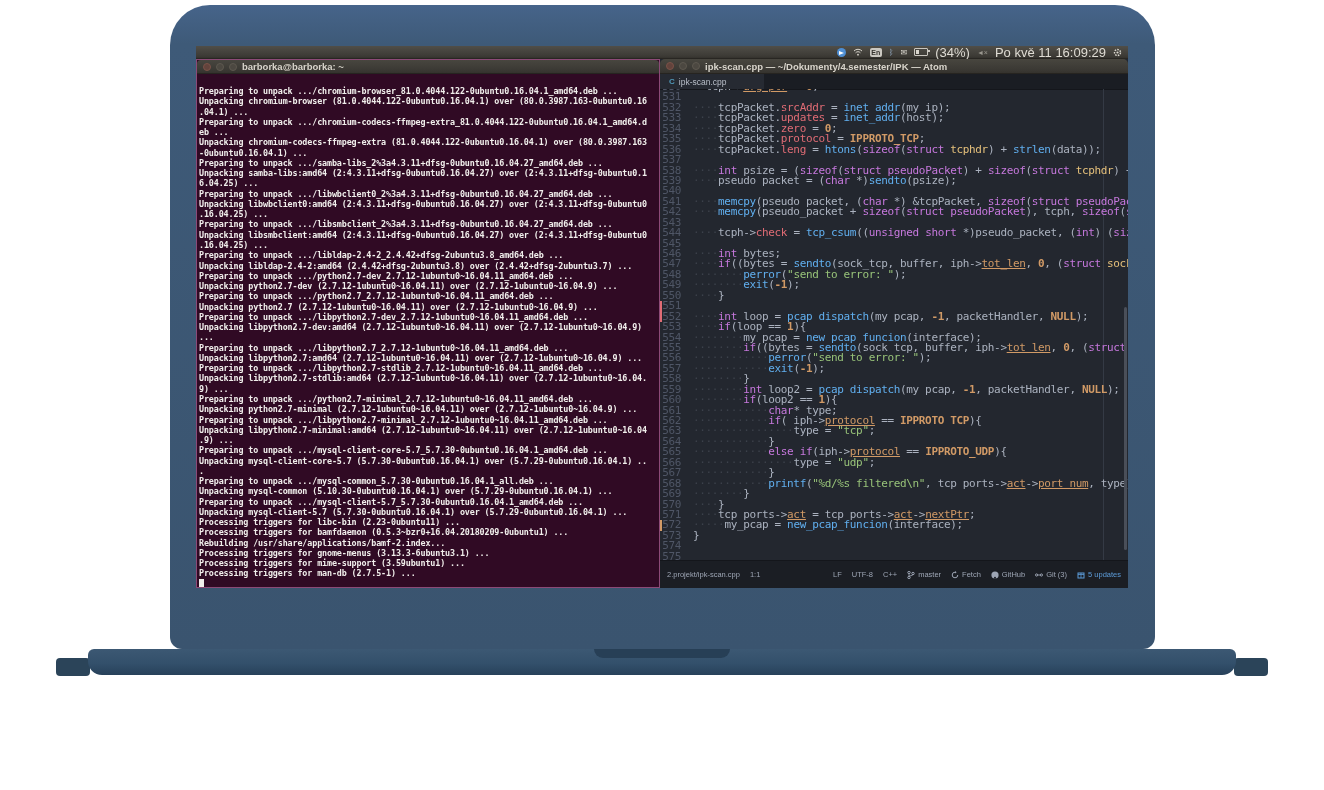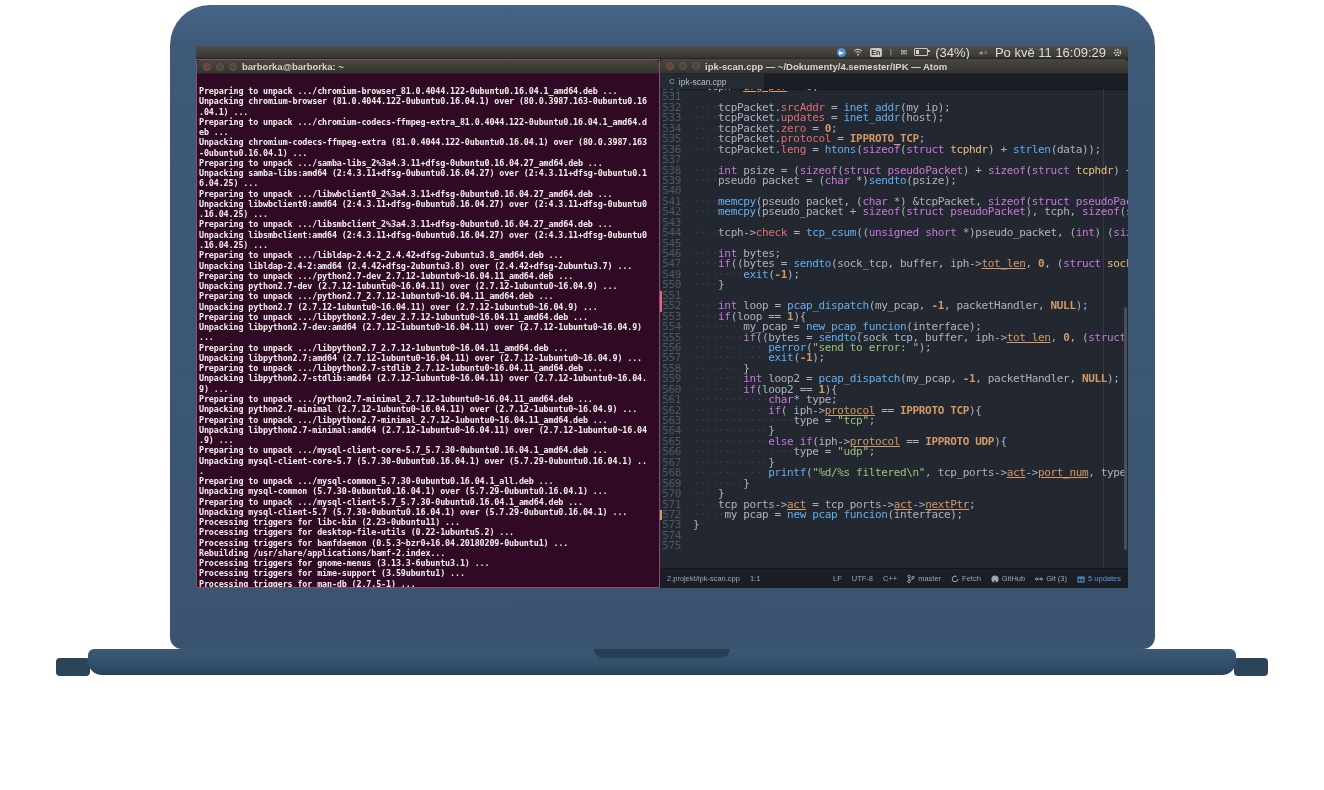--- a/index.html
+++ b/index.html
@@ -68,21 +68,21 @@
     box-sizing:border-box;border-left:2px solid transparent;}
   .gut.mark-red{border-left-color:#e06c75;}
   .gut.mark-orange{border-left-color:#d19a66;}
   .cline{flex:1;overflow:hidden;padding-left:7px;color:#abb2bf;}
   .tk-i{color:#3c414b;} .tk-t{color:#abb2bf;} .tk-k{color:#c678dd;} .tk-f{color:#61afef;}
   .tk-p{color:#e06c75;} .tk-m{color:#d19a66;text-decoration:underline;} .tk-c{color:#d19a66;font-weight:bold;}
   .tk-s{color:#98c379;} .tk-y{color:#e5c07b;} .tk-u{color:#c678dd;}
   #wrap-guide{position:absolute;top:0;bottom:0;left:443px;width:1px;background:#343a45;}
   #v-scrollbar{position:absolute;right:1px;top:45%;width:3px;height:50%;background:#4a4f59;border-radius:2px;}
   #h-scrollbar{position:absolute;left:32px;bottom:2px;width:313px;height:3px;background:#5d6168;border-radius:2px;}
-  #atom-status{position:absolute;left:0;bottom:0;right:0;height:20px;background:#1b1e24;
+  #atom-status{position:absolute;left:0;bottom:0;right:0;height:28px;background:#1b1e24;
     border-top:1px solid #14161b;display:flex;align-items:center;font-size:7.5px;color:#9da5b4;
     padding:0 7px;box-sizing:border-box;gap:10px;}
   #status-spacer{flex:1;}
   .st-item{display:flex;align-items:center;gap:3px;white-space:nowrap;}
   #status-updates{color:#5c9bd8;}
   svg.sico{width:8px;height:8px;}
 </style>
 </head>
 <body>
 
@@ -156,25 +156,24 @@
         <div class="tline">9) ...</div>
         <div class="tline">Preparing to unpack .../python2.7-minimal_2.7.12-1ubuntu0~16.04.11_amd64.deb ...</div>
         <div class="tline">Unpacking python2.7-minimal (2.7.12-1ubuntu0~16.04.11) over (2.7.12-1ubuntu0~16.04.9) ...</div>
         <div class="tline">Preparing to unpack .../libpython2.7-minimal_2.7.12-1ubuntu0~16.04.11_amd64.deb ...</div>
         <div class="tline">Unpacking libpython2.7-minimal:amd64 (2.7.12-1ubuntu0~16.04.11) over (2.7.12-1ubuntu0~16.04</div>
         <div class="tline">.9) ...</div>
         <div class="tline">Preparing to unpack .../mysql-client-core-5.7_5.7.30-0ubuntu0.16.04.1_amd64.deb ...</div>
         <div class="tline">Unpacking mysql-client-core-5.7 (5.7.30-0ubuntu0.16.04.1) over (5.7.29-0ubuntu0.16.04.1) ..</div>
         <div class="tline">.</div>
         <div class="tline">Preparing to unpack .../mysql-common_5.7.30-0ubuntu0.16.04.1_all.deb ...</div>
-        <div class="tline">Unpacking mysql-common (5.7.30-0ubuntu0.16.04.1) over (5.7.29-0ubuntu0.16.04.1) ...</div>
+        <div class="tline">Unpacking mysql-common (5.10.30-0ubuntu0.16.04.1) over (5.7.29-0ubuntu0.16.04.1) ...</div>
         <div class="tline">Preparing to unpack .../mysql-client-5.7_5.7.30-0ubuntu0.16.04.1_amd64.deb ...</div>
         <div class="tline">Unpacking mysql-client-5.7 (5.7.30-0ubuntu0.16.04.1) over (5.7.29-0ubuntu0.16.04.1) ...</div>
         <div class="tline">Processing triggers for libc-bin (2.23-0ubuntu11) ...</div>
-        <div class="tline">Processing triggers for desktop-file-utils (0.22-1ubuntu5.2) ...</div>
         <div class="tline">Processing triggers for bamfdaemon (0.5.3~bzr0+16.04.20180209-0ubuntu1) ...</div>
         <div class="tline">Rebuilding /usr/share/applications/bamf-2.index...</div>
         <div class="tline">Processing triggers for gnome-menus (3.13.3-6ubuntu3.1) ...</div>
         <div class="tline">Processing triggers for mime-support (3.59ubuntu1) ...</div>
         <div class="tline">Processing triggers for man-db (2.7.5-1) ...</div>
         <div class="tline"><span id="terminal-cursor"></span></div>
       </div>
   </div>
 
   <div class="abs" id="atom">
@@ -204,20 +203,21 @@
           <div class="crow"><span class="gut">538</span><span class="cline"><span class="tk-i">····</span><span class="tk-k">int</span><span class="tk-t"> psize = (</span><span class="tk-k">sizeof</span><span class="tk-t">(</span><span class="tk-k">struct</span><span class="tk-t"> </span><span class="tk-u">pseudoPacket</span><span class="tk-t">) + </span><span class="tk-k">sizeof</span><span class="tk-t">(</span><span class="tk-k">struct</span><span class="tk-t"> </span><span class="tk-y">tcphdr</span><span class="tk-t">) + </span><span class="tk-f">strlen</span><span class="tk-t">(data));</span></span></div>
           <div class="crow"><span class="gut">539</span><span class="cline"><span class="tk-i">····</span><span class="tk-t">pseudo_packet = (</span><span class="tk-k">char</span><span class="tk-t"> *)</span><span class="tk-f">sendto</span><span class="tk-t">(psize);</span></span></div>
           <div class="crow"><span class="gut">540</span><span class="cline"></span></div>
           <div class="crow"><span class="gut">541</span><span class="cline"><span class="tk-i">····</span><span class="tk-f">memcpy</span><span class="tk-t">(pseudo_packet, (</span><span class="tk-k">char</span><span class="tk-t"> *) &amp;tcpPacket, </span><span class="tk-k">sizeof</span><span class="tk-t">(</span><span class="tk-k">struct</span><span class="tk-t"> </span><span class="tk-u">pseudoPacket</span><span class="tk-t">));</span></span></div>
           <div class="crow"><span class="gut">542</span><span class="cline"><span class="tk-i">····</span><span class="tk-f">memcpy</span><span class="tk-t">(pseudo_packet + </span><span class="tk-k">sizeof</span><span class="tk-t">(</span><span class="tk-k">struct</span><span class="tk-t"> </span><span class="tk-u">pseudoPacket</span><span class="tk-t">), tcph, </span><span class="tk-k">sizeof</span><span class="tk-t">(</span><span class="tk-k">struct</span><span class="tk-t"> </span><span class="tk-y">tcphdr</span><span class="tk-t">) + </span><span class="tk-f">strlen</span><span class="tk-t">(data));</span></span></div>
           <div class="crow"><span class="gut">543</span><span class="cline"></span></div>
           <div class="crow"><span class="gut">544</span><span class="cline"><span class="tk-i">····</span><span class="tk-t">tcph-&gt;</span><span class="tk-p">check</span><span class="tk-t"> = </span><span class="tk-f">tcp_csum</span><span class="tk-t">((</span><span class="tk-k">unsigned</span><span class="tk-t"> </span><span class="tk-k">short</span><span class="tk-t"> *)pseudo_packet, (</span><span class="tk-k">int</span><span class="tk-t">) (</span><span class="tk-k">sizeof</span><span class="tk-t">(</span><span class="tk-k">struct</span><span class="tk-t"> </span><span class="tk-u">pseudoPacket</span><span class="tk-t">) + sizec</span></span></div>
           <div class="crow"><span class="gut">545</span><span class="cline"></span></div>
           <div class="crow"><span class="gut">546</span><span class="cline"><span class="tk-i">····</span><span class="tk-k">int</span><span class="tk-t"> bytes;</span></span></div>
           <div class="crow"><span class="gut">547</span><span class="cline"><span class="tk-i">····</span><span class="tk-k">if</span><span class="tk-t">((bytes = </span><span class="tk-f">sendto</span><span class="tk-t">(sock_tcp, buffer, iph-&gt;</span><span class="tk-m">tot_len</span><span class="tk-t">, </span><span class="tk-c">0</span><span class="tk-t">, (</span><span class="tk-k">struct</span><span class="tk-t"> </span><span class="tk-y">sockaddr</span><span class="tk-t"> *)&amp;sin, </span><span class="tk-k">sizeof</span><span class="tk-t">(sin))) &lt; </span><span class="tk-c">0</span><span class="tk-t">){</span></span></div>
+          <div class="crow"><span class="gut">548</span><span class="cline"><span class="tk-i">········</span><span class="tk-f">perror</span><span class="tk-t">(</span><span class="tk-s">"send to error: "</span><span class="tk-t">);</span></span></div>
           <div class="crow"><span class="gut">549</span><span class="cline"><span class="tk-i">········</span><span class="tk-f">exit</span><span class="tk-t">(</span><span class="tk-c">-1</span><span class="tk-t">);</span></span></div>
           <div class="crow"><span class="gut">550</span><span class="cline"><span class="tk-i">····</span><span class="tk-t">}</span></span></div>
           <div class="crow"><span class="gut mark-red">551</span><span class="cline"></span></div>
           <div class="crow"><span class="gut mark-red">552</span><span class="cline"><span class="tk-i">····</span><span class="tk-k">int</span><span class="tk-t"> loop = </span><span class="tk-f">pcap_dispatch</span><span class="tk-t">(my_pcap, </span><span class="tk-c">-1</span><span class="tk-t">, packetHandler, </span><span class="tk-c">NULL</span><span class="tk-t">);</span></span></div>
           <div class="crow"><span class="gut">553</span><span class="cline"><span class="tk-i">····</span><span class="tk-k">if</span><span class="tk-t">(loop == </span><span class="tk-c">1</span><span class="tk-t">){</span></span></div>
           <div class="crow"><span class="gut">554</span><span class="cline"><span class="tk-i">········</span><span class="tk-t">my_pcap = </span><span class="tk-f">new_pcap_funcion</span><span class="tk-t">(interface);</span></span></div>
           <div class="crow"><span class="gut">555</span><span class="cline"><span class="tk-i">········</span><span class="tk-k">if</span><span class="tk-t">((bytes = </span><span class="tk-f">sendto</span><span class="tk-t">(sock_tcp, buffer, iph-&gt;</span><span class="tk-m">tot_len</span><span class="tk-t">, </span><span class="tk-c">0</span><span class="tk-t">, (</span><span class="tk-k">struct</span><span class="tk-t"> </span><span class="tk-y">sockaddr</span><span class="tk-t"> *)&amp;sin, </span><span class="tk-k">sizeof</span><span class="tk-t">(sin)))</span></span></div>
           <div class="crow"><span class="gut">556</span><span class="cline"><span class="tk-i">············</span><span class="tk-f">perror</span><span class="tk-t">(</span><span class="tk-s">"send to error: "</span><span class="tk-t">);</span></span></div>
           <div class="crow"><span class="gut">557</span><span class="cline"><span class="tk-i">············</span><span class="tk-f">exit</span><span class="tk-t">(</span><span class="tk-c">-1</span><span class="tk-t">);</span></span></div>
           <div class="crow"><span class="gut">558</span><span class="cline"><span class="tk-i">········</span><span class="tk-t">}</span></span></div>

